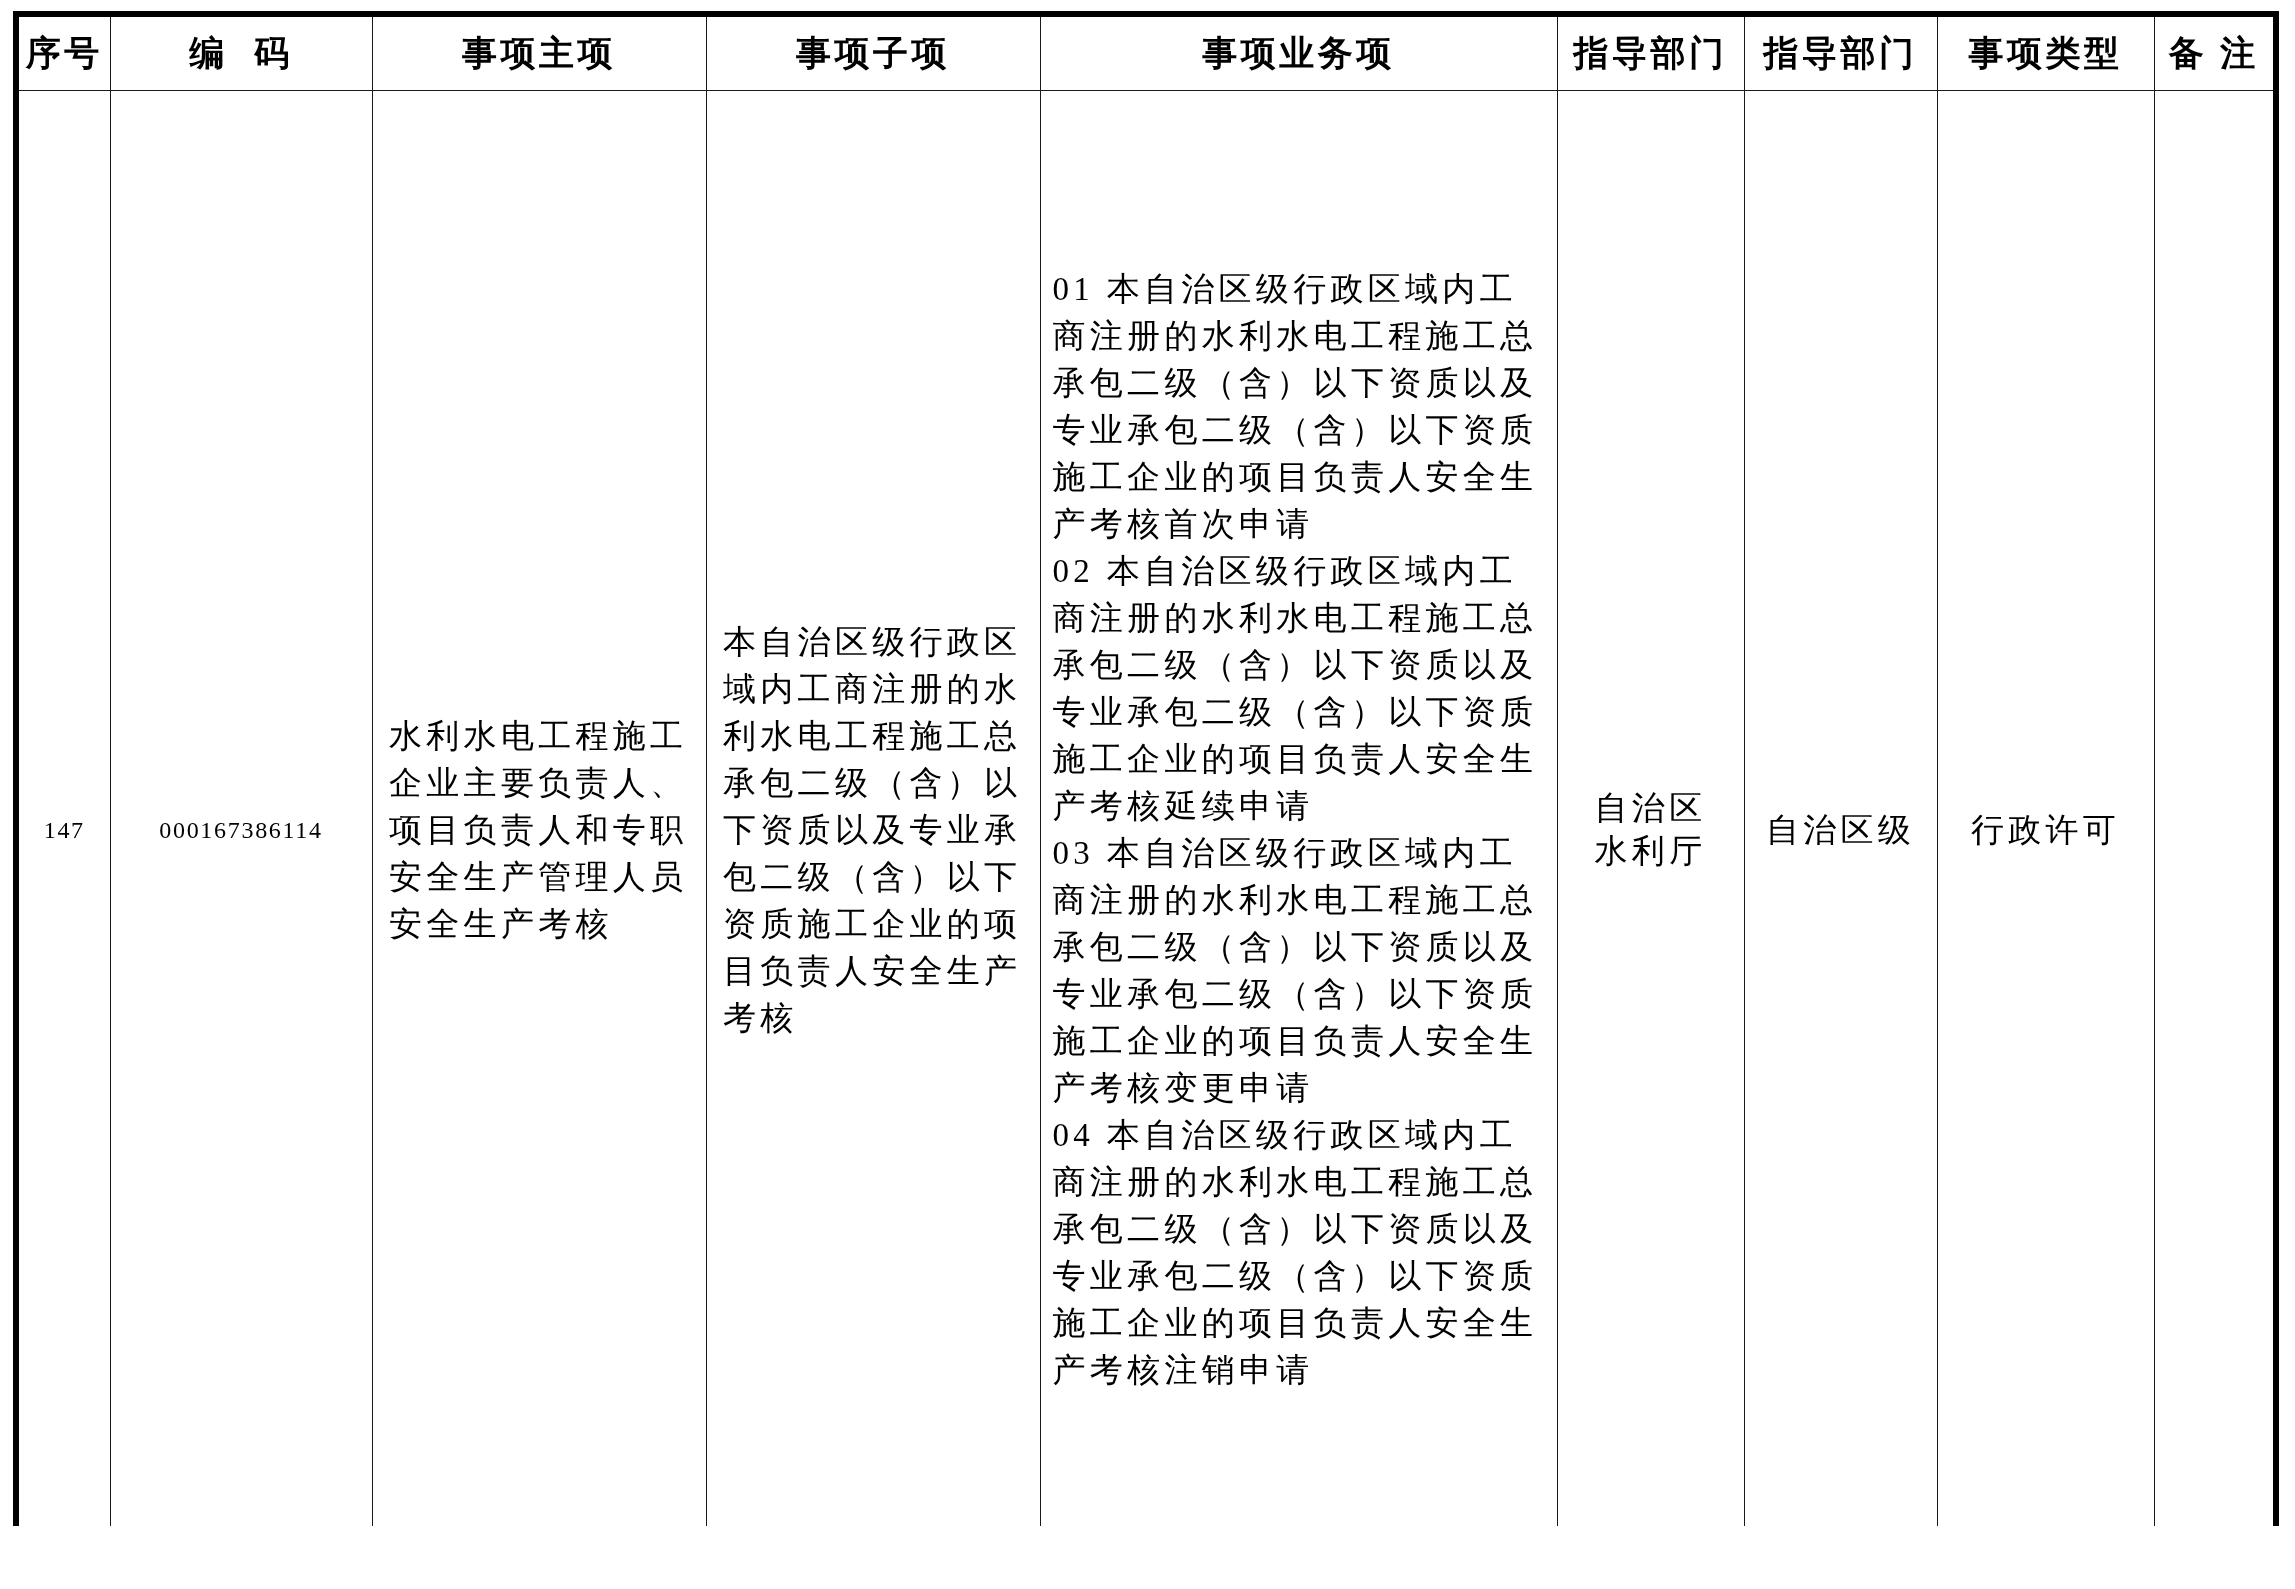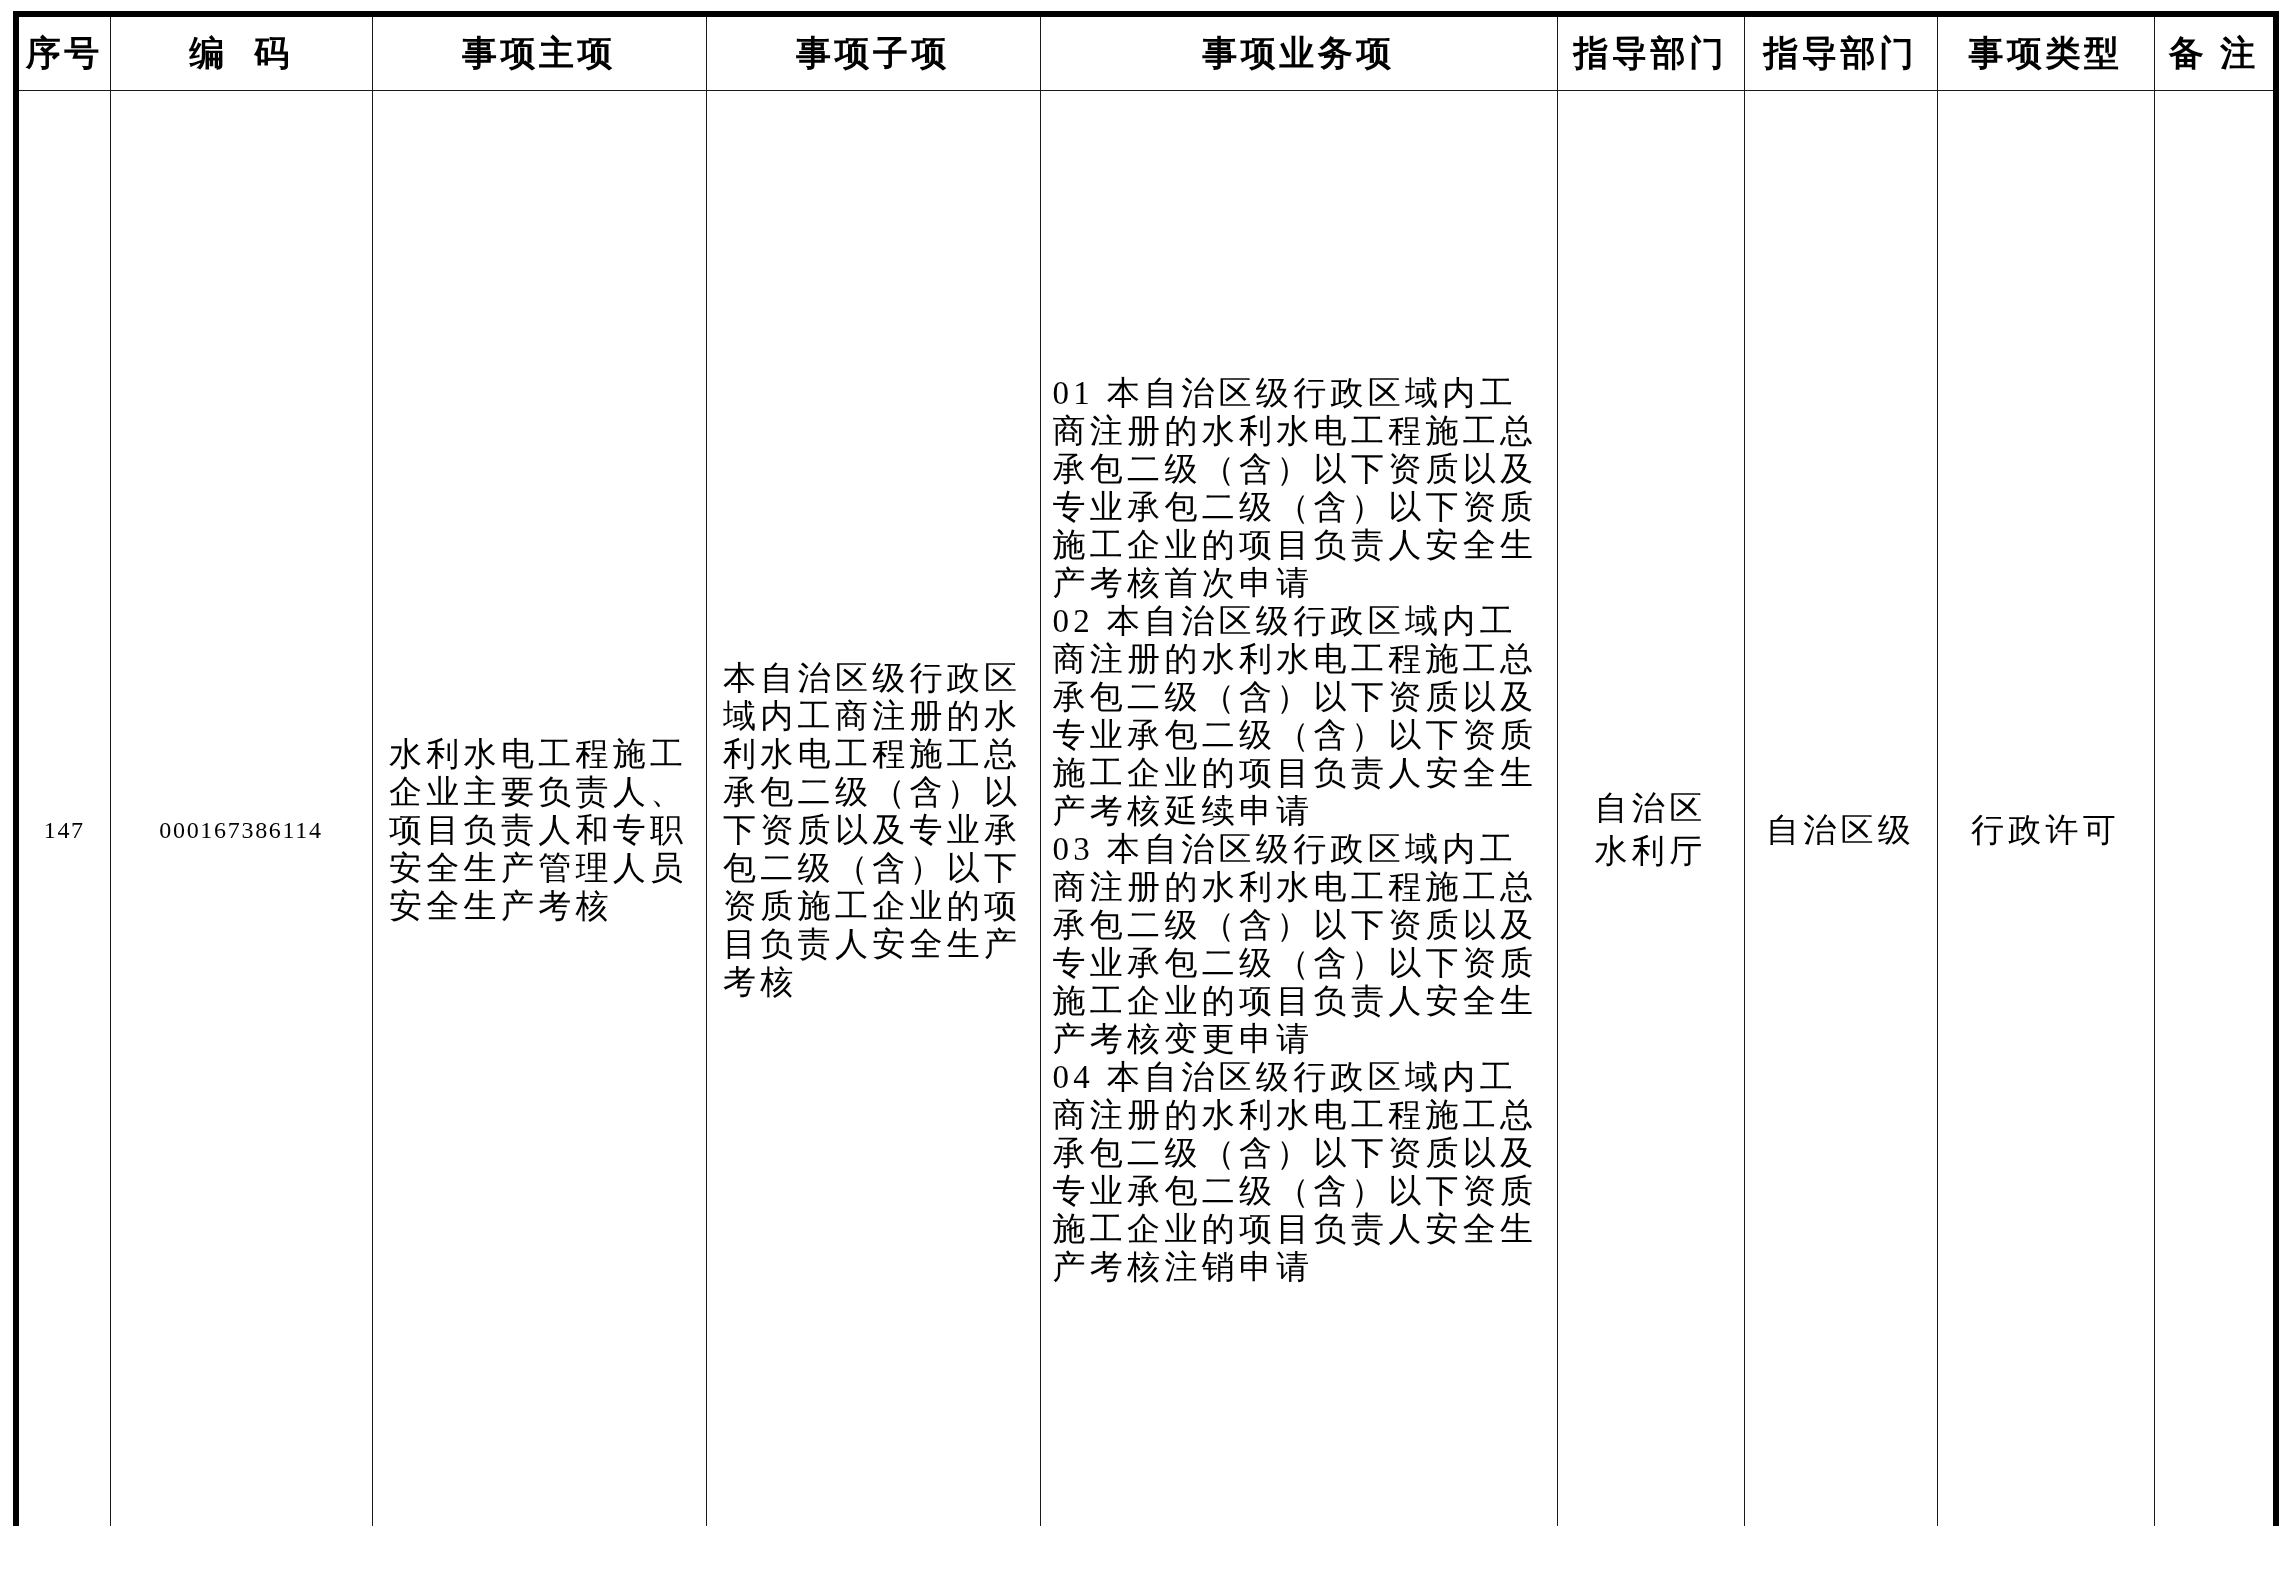--- a/index.html
+++ b/index.html
@@ -55,21 +55,21 @@
     letter-spacing: 1.7px;
     text-align: center;
     white-space: nowrap;
     padding: 0;
   }
   td.c-text { padding: 0 16.5px; }
   td.c-text-wide { padding: 0 12px; }
   .text-block {
     white-space: pre-line;
     font-size: 33px;
-    line-height: 38px;
+    line-height: 47px;
     letter-spacing: 4.3px;
     text-align: justify;
     text-justify: inter-character;
   }
 </style>
 </head>
 <body>
 
 <div class="page">
   <table class="doc-table">

